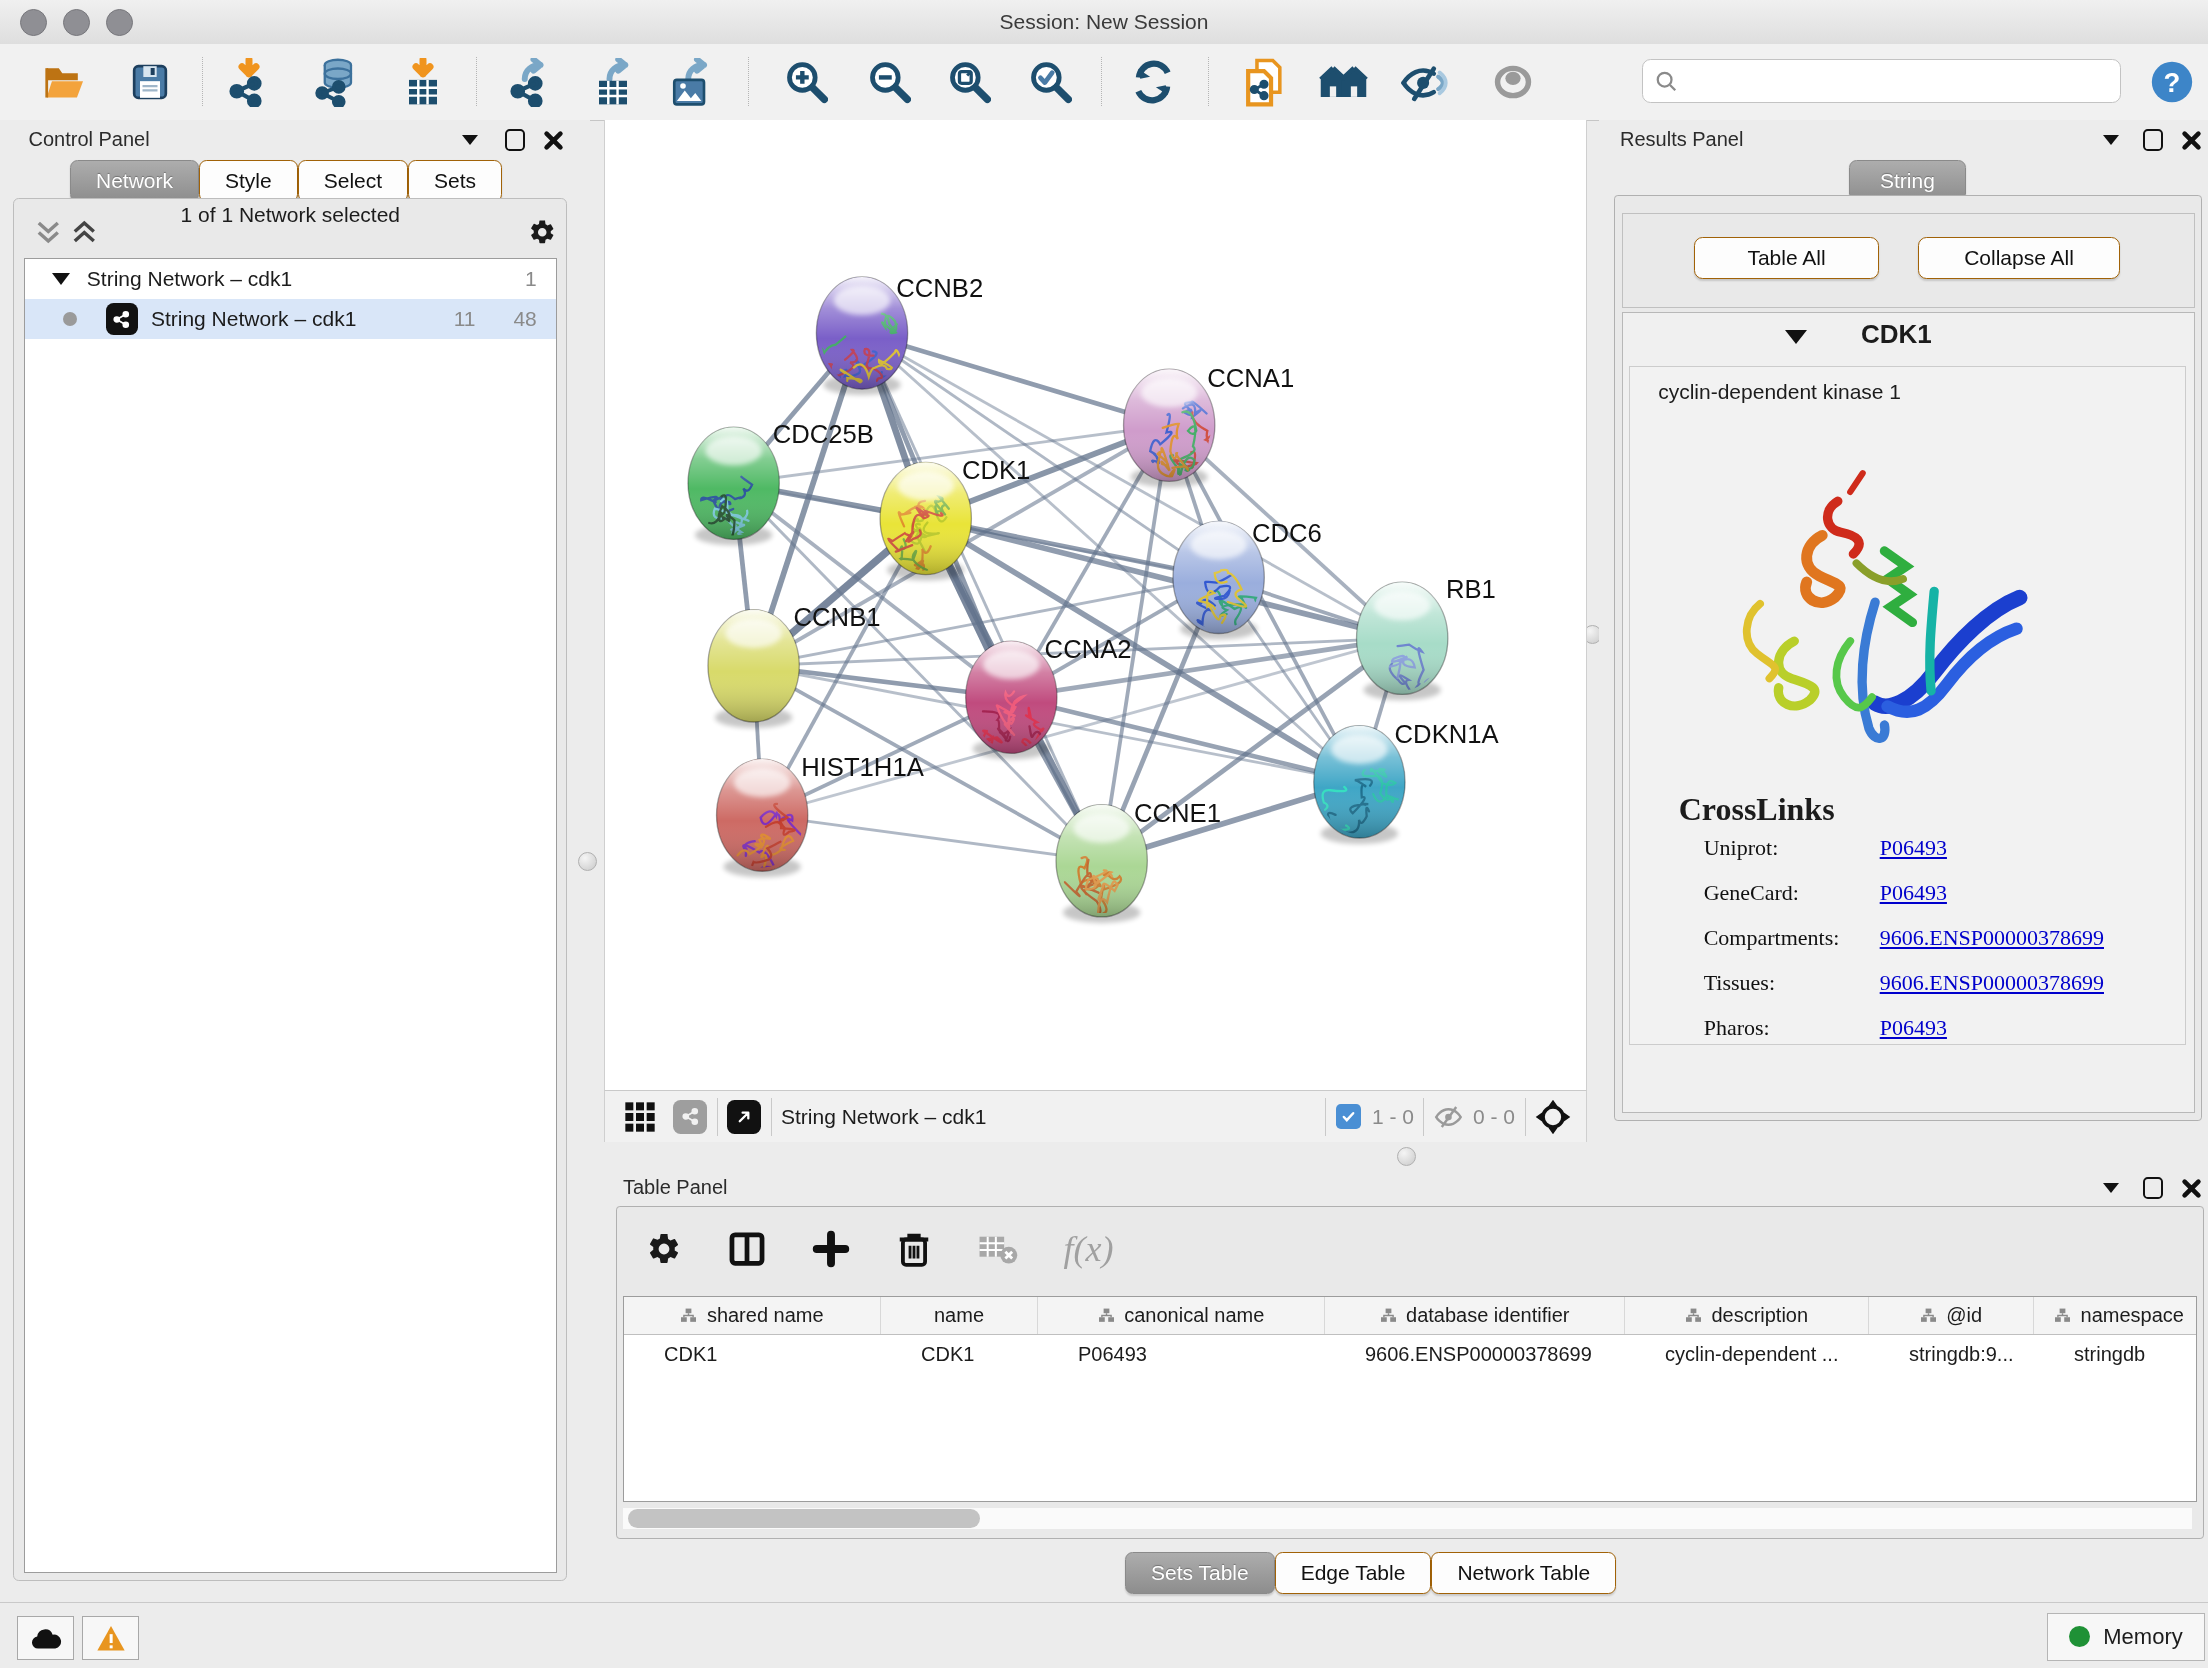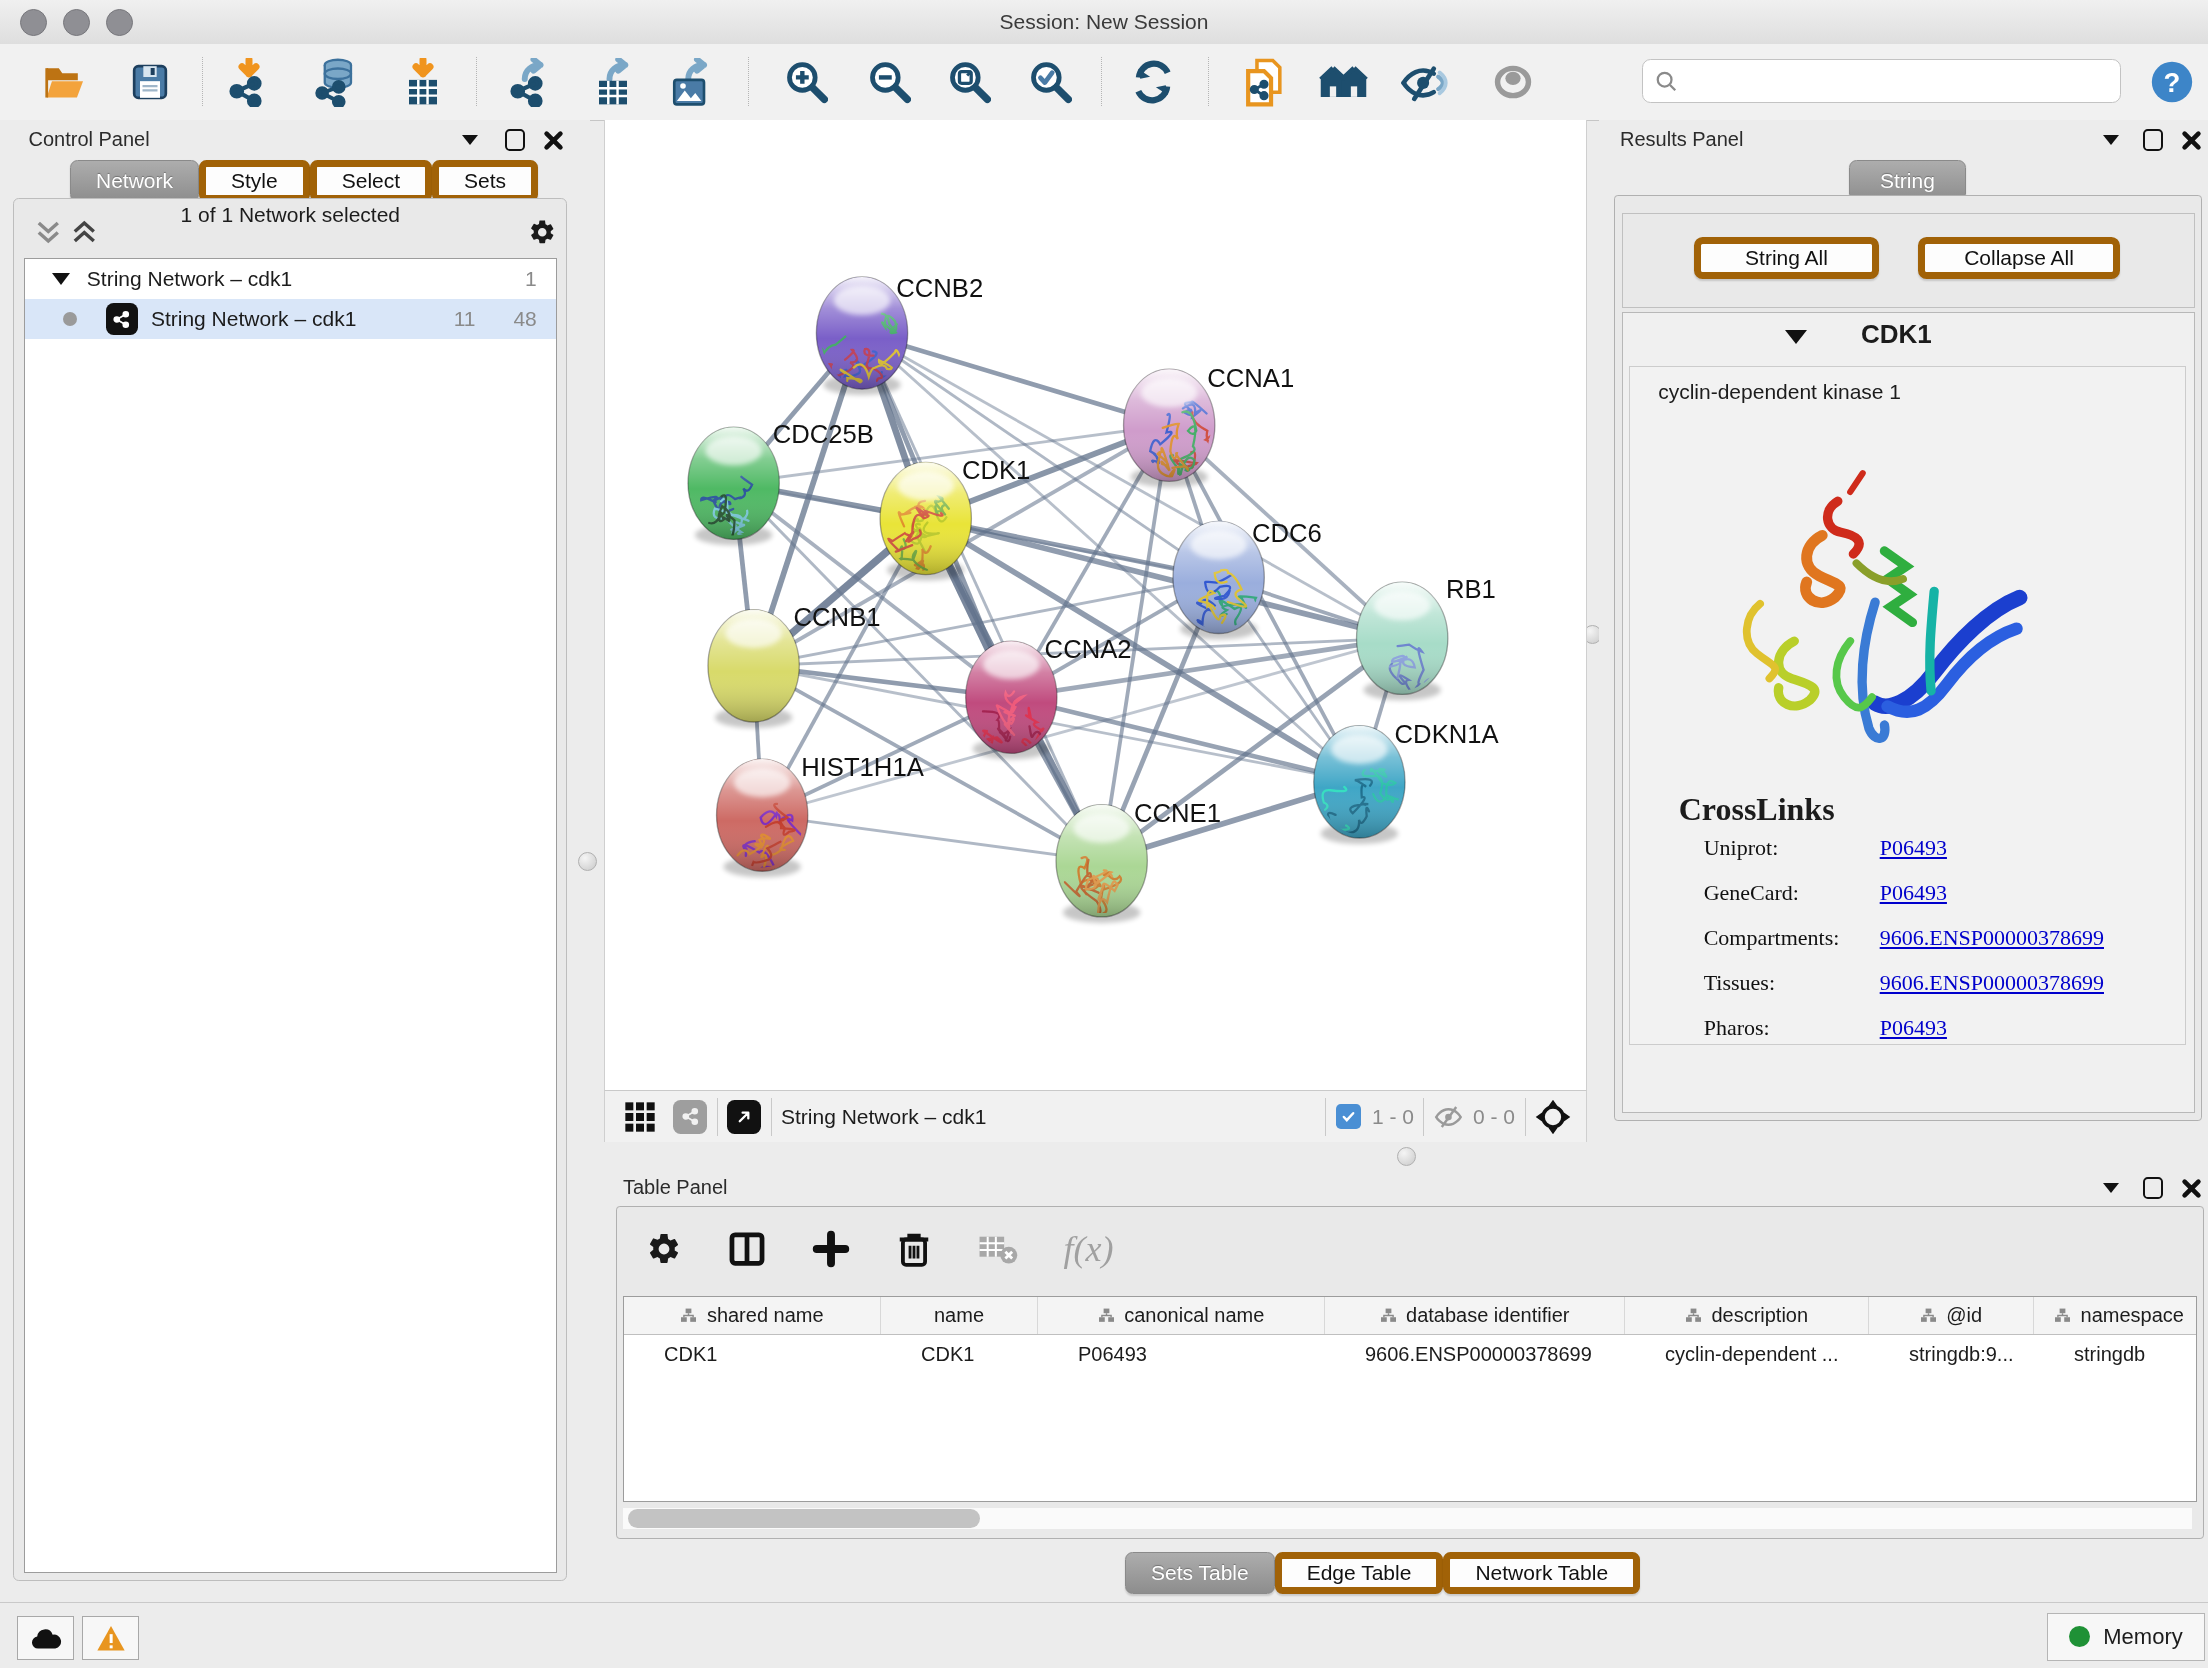--- a/index.html
+++ b/index.html
@@ -19,21 +19,21 @@
   .searchbox{left:1642px;top:15px;width:479px;height:44px;background:#fff;border:1px solid #c3c3c3;
     border-radius:8.6px;display:flex;align-items:center;padding-left:11.4px;box-sizing:border-box;}
   .searchbox input{border:none;outline:none;font-size:20px;width:418px;background:transparent;
     font-family:"Liberation Sans",sans-serif;}
   
   .panel-title{font-size:20px;color:#2b2b2b;}
   .winctl-tri{width:0;height:0;border-left:8.6px solid transparent;border-right:8.6px solid transparent;
     border-top:10.5px solid #111;}
   .winctl-box{width:16px;height:18px;border:2.9px solid #111;border-radius:4.8px;}
   .tabbtn{height:42px;border-radius:7.6px;display:flex;align-items:center;justify-content:center;
-    font-size:21px;background:#fdfdfd;border:7px solid #a16207;color:#111;
+    font-size:21px;background:#fdfdfd;border:1px solid #a16207;color:#111;
     box-shadow:0 1.9px 1.9px rgba(0,0,0,.15);box-sizing:border-box;padding:0 25px;}
   .tabbtn.sel{background:linear-gradient(#adadad,#8d8d8d);color:#fff;border:1px solid #8a8a8a;
     text-shadow:0 -1px 1px rgba(0,0,0,.3);}
   .gearsvg{width:28.5px;height:28.5px;}
   
   .cp-outer{left:13.3px;top:198px;width:552px;height:1381px;background:#e9e9e9;border:1px solid #bdbdbd;
     border-radius:5.7px;}
   .cp-list{left:23px;top:257px;width:535px;height:1315px;background:#fff;border:1px solid #9c9c9c;}
   .tree-row{width:100%;height:40px;display:flex;align-items:center;font-size:21px;}
   .tree-row.sel{background:#d9e6f8;}
@@ -643,21 +643,21 @@
   <svg class="abs" style="left:581px;top:8.6px" width="23" height="23" viewBox="0 0 20 20">
     <path d="M4 4l12 12M16 4L4 16" stroke="#111" stroke-width="4" stroke-linecap="round"></path>
   </svg>
   <div class="abs tabbtn sel" style="left:250px;top:40px;padding:0 30px;">
     <span>String</span>
   </div>
 </div>
 <div class="abs rp-outer"></div>
 <div class="abs rp-btnbox">
   <div class="abs tabbtn" style="left:71px;top:23px;width:185px;border-radius:8.6px;">
-    <span>String All</span>
+    <span>Table All</span>
   </div>
   <div class="abs tabbtn" style="left:295px;top:23px;width:202px;border-radius:8.6px;">
     <span>Collapse All</span>
   </div>
 </div>
 <div class="abs rp-entry">
   <div class="abs" style="left:162px;top:17px;width:0;height:0;border-left:11.4px solid transparent;border-right:11.4px solid transparent;border-top:14.3px solid #111;"></div>
   <span class="abs" style="left:238px;top:5.7px;font-size:26px;font-weight:bold;">CDK1</span>
   <div class="abs rp-entry-inner">
     <span class="abs" style="left:28.5px;top:13.3px;font-size:21px;">cyclin-dependent kinase 1</span>

